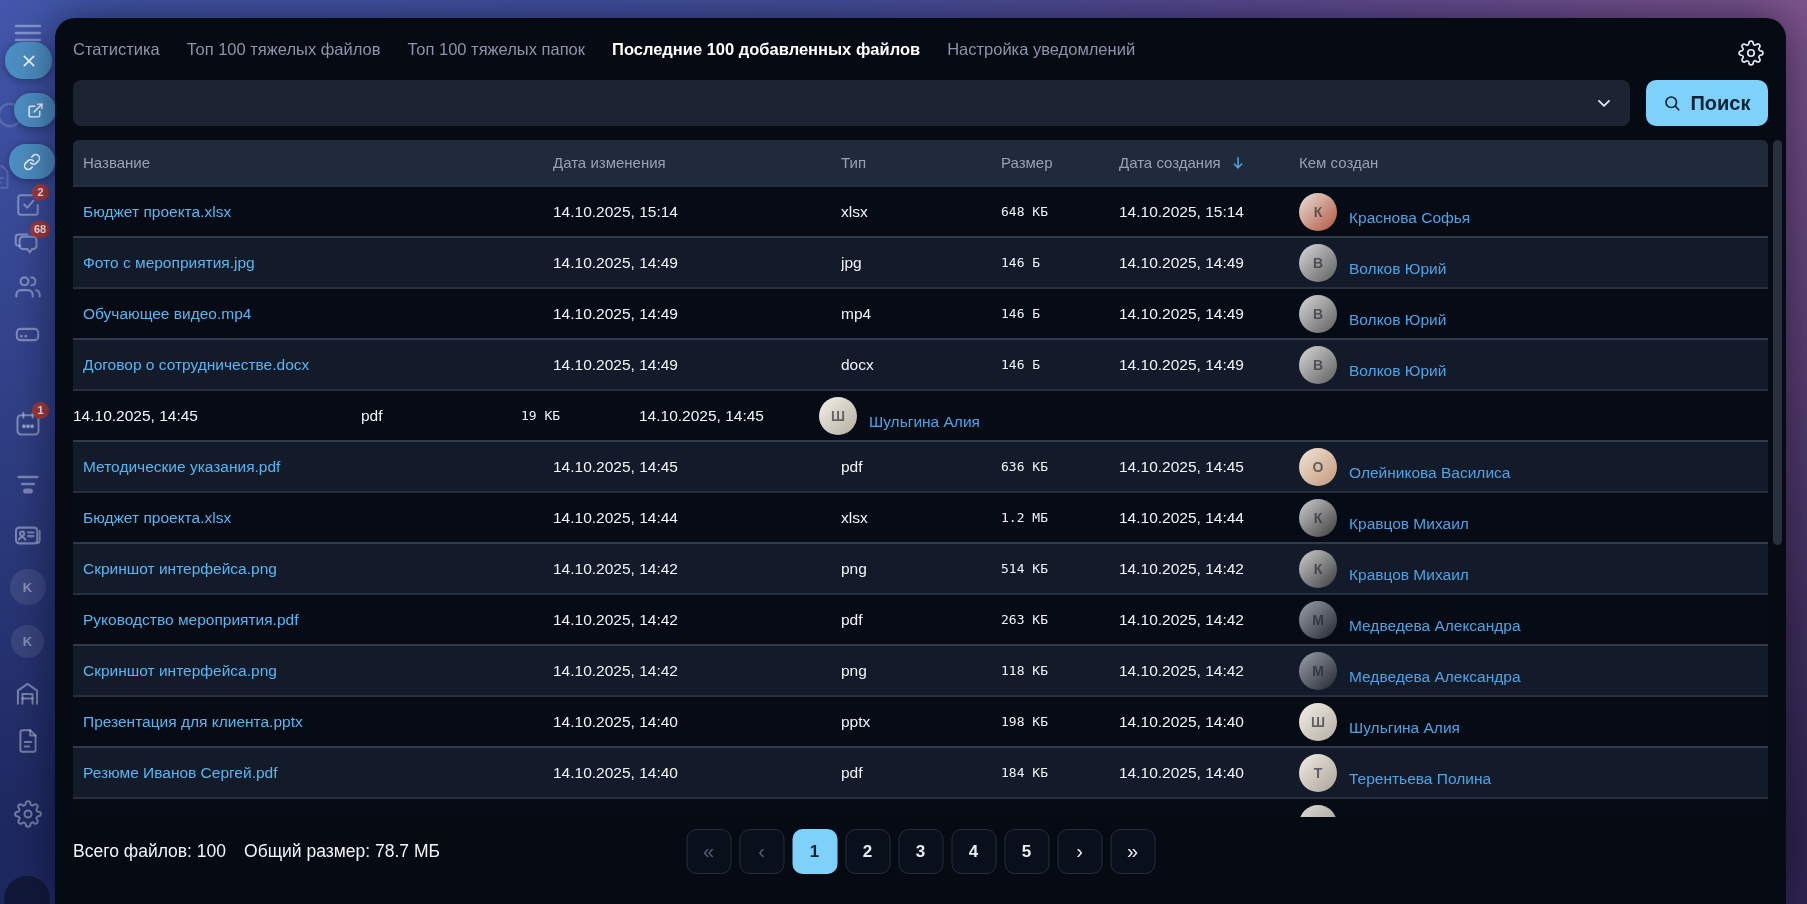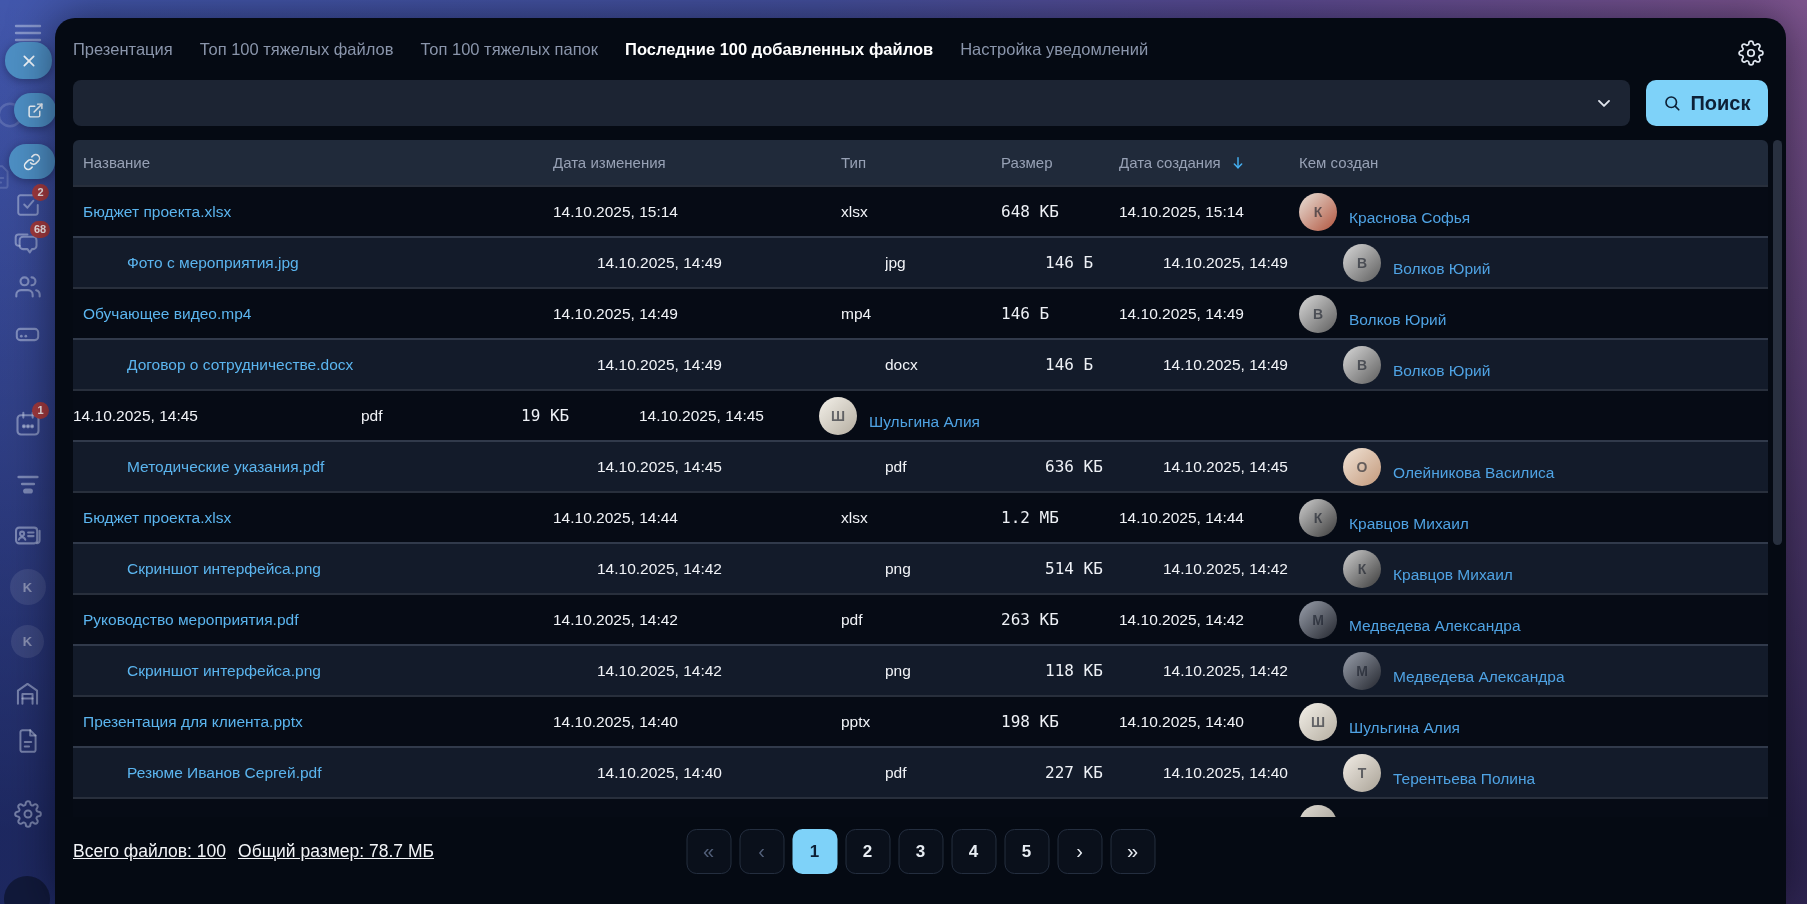--- a/index.html
+++ b/index.html
@@ -39,38 +39,38 @@
   .search-btn{width:122px;background:var(--accent,#7ed2f9);color:var(--accent_text,#0d2036);border:none;border-radius:10px;
     display:flex;align-items:center;justify-content:center;gap:9px;font-family:inherit;font-size:20px;font-weight:600;cursor:pointer;}
   
   .table{margin-top:14px;position:relative;}
   .thead{display:flex;align-items:center;height:45px;background:var(--header_bg,#202a3a);
     color:#97a1b5;font-size:15px;border-radius:6px 6px 0 0;}
   .th{display:flex;align-items:center;box-sizing:border-box;}
   .tbody{height:632px;overflow:hidden;}
   .tr{display:flex;align-items:center;height:51px;box-sizing:border-box;
     border-top:2px solid rgba(120,131,153,0.30);background:var(--row_dark,#060b15);}
-  .tr.alt{background:var(--row_alt,#131b2a);padding-left:44px;}
+  .tr.alt{background:var(--row_alt,#131b2a);}
   .td{font-size:15.5px;color:#f1f3f7;box-sizing:border-box;white-space:nowrap;overflow:hidden;}
   .col0{width:480px;padding-left:10px;}
   .col1{width:288px;}
   .col2{width:160px;}
   .col3{width:118px;}
   .col4{width:180px;}
   .col5{flex:1;display:flex;align-items:center;gap:12px;}
   .file-link{color:var(--link,#5bb5ef);text-decoration:none;cursor:pointer;}
-  .size{font-family:"DejaVu Sans Mono",monospace;font-size:16px;color:#eef1f6;}
+  .size{font-family:"DejaVu Sans Mono",monospace;font-size:13px;color:#eef1f6;}
   .avatar{width:38px;height:38px;border-radius:50%;flex:0 0 38px;display:flex;align-items:center;justify-content:center;
     color:rgba(22,27,38,0.6);font-size:14px;font-weight:bold;}
   .creator{color:var(--creator_link,#4fa3e4);text-decoration:none;cursor:pointer;margin-top:12px;}
   .sort-ic{margin-left:9px;color:var(--sort_arrow,#45b0f2);display:flex;}
   .scroll-thumb{position:absolute;right:-14px;top:0px;width:9px;height:405px;border-radius:5px;background:#28303f;cursor:pointer;}
   
   .modal-footer{position:relative;height:69px;display:flex;align-items:center;}
-  .stats{display:flex;gap:12px;font-size:17.5px;color:#f3f5f8;text-decoration:underline;}
+  .stats{display:flex;gap:18px;font-size:17.5px;color:#f3f5f8;}
   .pagination{position:absolute;left:50%;transform:translateX(-50%);display:flex;gap:8px;}
   .page-btn{width:45px;height:45px;border-radius:10px;border:1px solid #242e3f;background:#0a101b;color:#e8edf3;
     font-family:inherit;font-size:17px;font-weight:600;cursor:pointer;display:flex;align-items:center;justify-content:center;}
   .page-btn.chev{font-size:20px;font-weight:400;}
   .page-btn.disabled{color:#53607a;cursor:default;}
   .page-btn.active{background:var(--accent,#7ed2f9);color:var(--accent_text,#0e2238);border:none;}
 </style>
 </head>
 <body>
 
@@ -213,21 +213,21 @@
     </svg>
   </div>
 
   <div class="bottom-circle"></div>
 </aside>
 
 <div class="modal">
 
   <div class="tabs-row">
     <nav class="tabs" style="display:flex;align-items:center;">
-        <button class="tab">Презентация</button>
+        <button class="tab">Статистика</button>
         <button class="tab">Топ 100 тяжелых файлов</button>
         <button class="tab">Топ 100 тяжелых папок</button>
         <button class="tab active">Последние 100 добавленных файлов</button>
         <button class="tab">Настройка уведомлений</button>
       </nav>
   </div>
   <button class="gear-btn">
     <svg width="26" height="26" viewBox="0 0 24 24" fill="none" stroke="currentColor" stroke-width="1.6" stroke-linejoin="round">
       <circle cx="12" cy="12" r="3"></circle>
       <path d="M19.4 15a1.65 1.65 0 0 0 .33 1.82l.06.06a2 2 0 0 1 0 2.83 2 2 0 0 1-2.83 0l-.06-.06a1.65 1.65 0 0 0-1.82-.33 1.65 1.65 0 0 0-1 1.51V21a2 2 0 0 1-2 2 2 2 0 0 1-2-2v-.09A1.65 1.65 0 0 0 9 19.4a1.65 1.65 0 0 0-1.82.33l-.06.06a2 2 0 0 1-2.83 0 2 2 0 0 1 0-2.83l.06-.06a1.65 1.65 0 0 0 .33-1.82 1.65 1.65 0 0 0-1.51-1H3a2 2 0 0 1-2-2 2 2 0 0 1 2-2h.09A1.65 1.65 0 0 0 4.6 9a1.65 1.65 0 0 0-.33-1.82l-.06-.06a2 2 0 0 1 0-2.83 2 2 0 0 1 2.83 0l.06.06a1.65 1.65 0 0 0 1.82.33H9a1.65 1.65 0 0 0 1-1.51V3a2 2 0 0 1 2-2 2 2 0 0 1 2 2v.09a1.65 1.65 0 0 0 1 1.51 1.65 1.65 0 0 0 1.82-.33l.06-.06a2 2 0 0 1 2.83 0 2 2 0 0 1 0 2.83l-.06.06a1.65 1.65 0 0 0-.33 1.82V9a1.65 1.65 0 0 0 1.51 1H21a2 2 0 0 1 2 2 2 2 0 0 1-2 2h-.09a1.65 1.65 0 0 0-1.51 1z"></path>
@@ -395,21 +395,21 @@
           <div class="td col4">14.10.2025, 14:40</div>
           <div class="td col5">
             <span class="avatar" style="background: linear-gradient(135deg, rgb(244, 241, 234), rgb(180, 173, 160));">Ш</span>
             <a class="creator">Шульгина Алия</a>
           </div>
         </div>
         <div class="tr alt">
           <div class="td col0"><a class="file-link">Резюме Иванов Сергей.pdf</a></div>
           <div class="td col1">14.10.2025, 14:40</div>
           <div class="td col2">pdf</div>
-          <div class="td col3 size">227 КБ</div>
+          <div class="td col3 size">184 КБ</div>
           <div class="td col4">14.10.2025, 14:40</div>
           <div class="td col5">
             <span class="avatar" style="background: linear-gradient(135deg, rgb(242, 237, 230), rgb(169, 162, 150));">Т</span>
             <a class="creator">Терентьева Полина</a>
           </div>
         </div>
         <div class="tr">
           <div class="td col0"><a class="file-link"></a></div>
           <div class="td col1"></div>
           <div class="td col2"></div>

